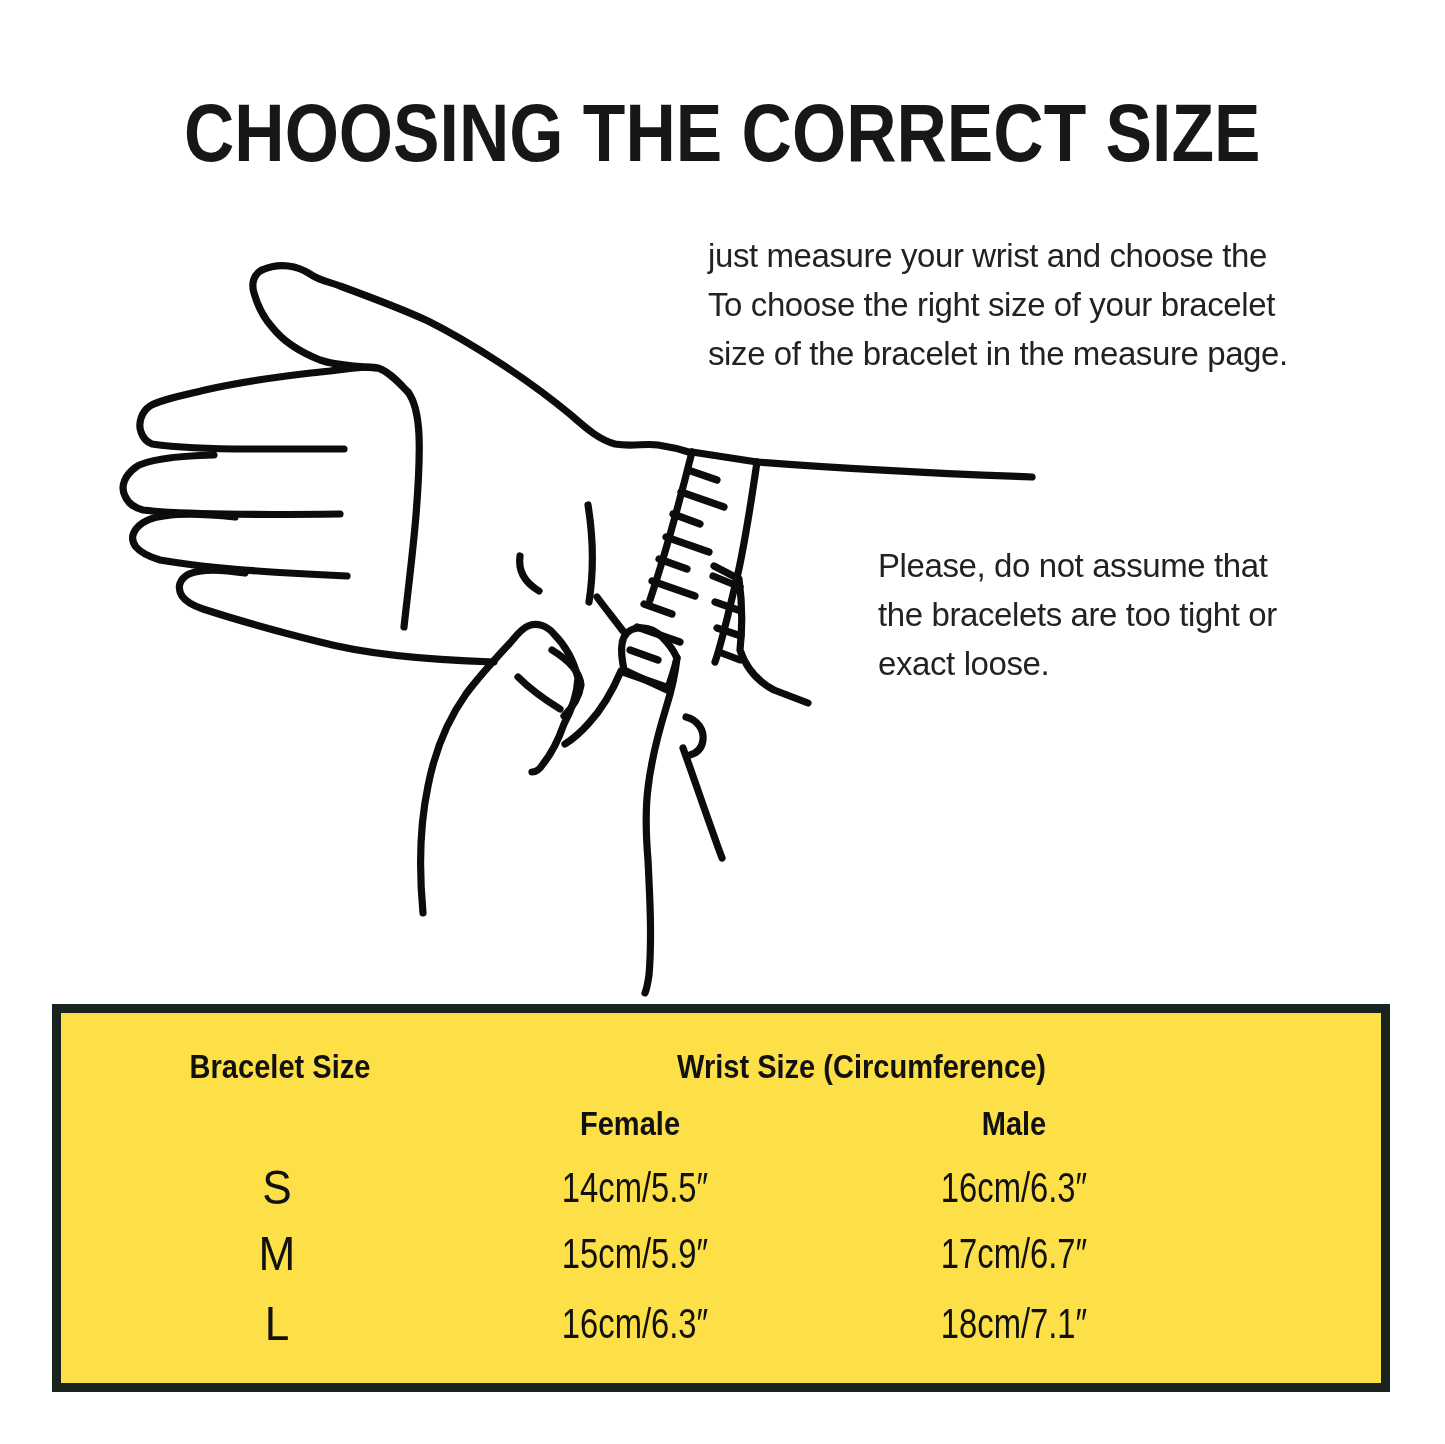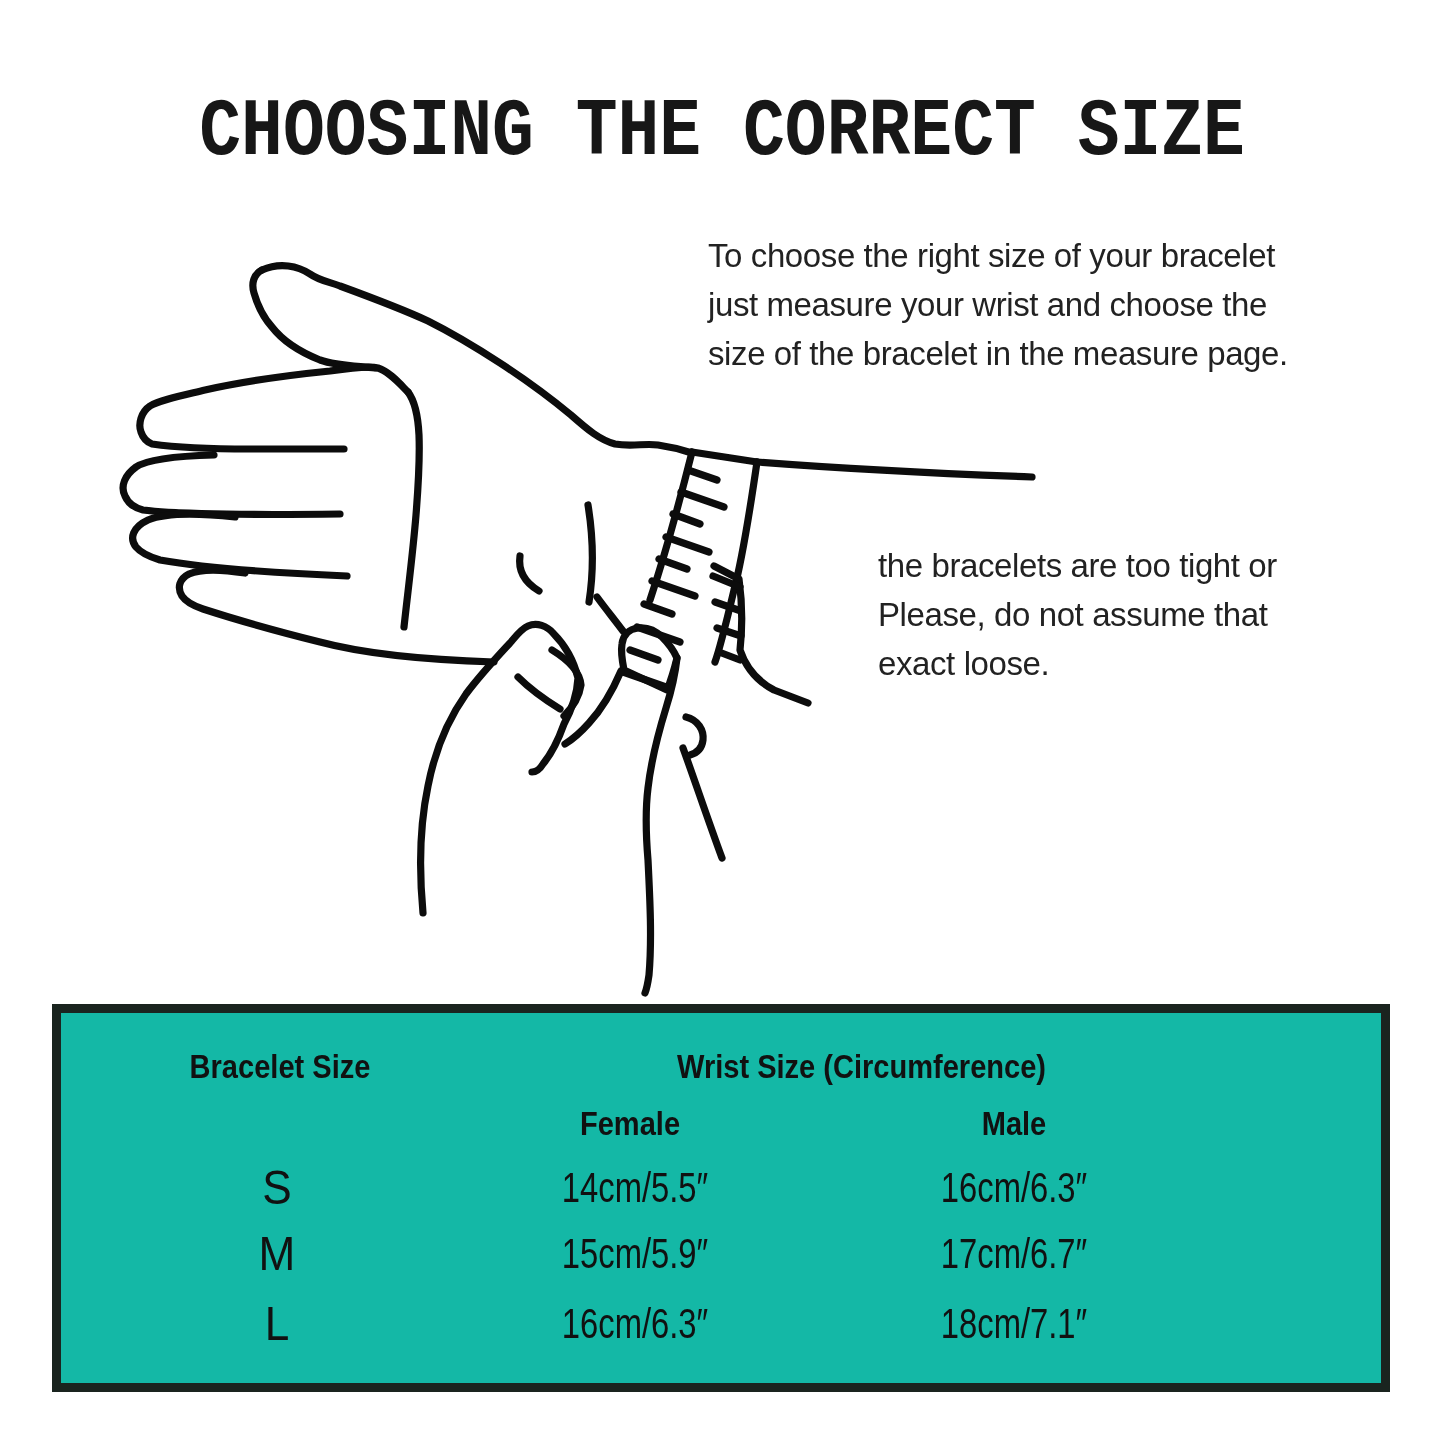--- a/index.html
+++ b/index.html
@@ -19,21 +19,20 @@
   .page-title {
     top: 86px;
     left: 0;
     width: 1445px;
     text-align: center;
     font-size: 82px;
     font-weight: 800;
     letter-spacing: 0px;
     color: #171717;
     white-space: nowrap;
-    font-family: Liberation Mono, monospace;
   }
   .page-title .squeeze {
     display: inline-block;
     transform: scaleX(0.85);
     transform-origin: center;
   }
 
   
   .para {
     font-size: 33px;
@@ -61,21 +60,21 @@
   }
 
   
   .size-table {
     left: 52px;
     top: 1004px;
     width: 1338px;
     height: 388px;
     border: 9px solid #1a241f;
     box-sizing: border-box;
-    background: #14b8a6;
+    background: #fde047;
   }
   .cell {
     position: absolute;
     text-align: center;
     white-space: nowrap;
     color: #111111;
   }
   .th {
     font-size: 33px;
     font-weight: 700;
@@ -98,28 +97,28 @@
   }
 </style>
 </head>
 <body>
 
 <div class="abs page-title">
   <span class="squeeze">CHOOSING THE CORRECT SIZE</span>
 </div>
 
 <div class="abs para para-intro">
+  <div>just measure your wrist and choose the</div>
   <div>To choose the right size of your bracelet</div>
-  <div>just measure your wrist and choose the</div>
   <div>size of the bracelet in the measure page.</div>
 </div>
 
 <div class="abs para para-note">
+  <div>Please, do not assume that</div>
   <div>the bracelets are too tight or</div>
-  <div>Please, do not assume that</div>
   <div>exact loose.</div>
 </div>
 
 <svg class="abs illustration" viewBox="60 230 1000 780" xmlns="http://www.w3.org/2000/svg" aria-hidden="true">
 
   <g>
 
     <path class="line" d="M 262,270 C 254,274 251,283 254,293 C 258,307 264,318 272,327 C 282,340 300,352 320,360 C 337,366 358,366 375,368"></path>
 
     <path class="line" d="M 262,270 C 280,262 298,266 310,274 C 320,281 330,282 340,286 C 370,297 400,308 428,321 C 458,336 480,350 500,363 C 520,376 548,396 571,415 C 588,430 600,440 615,444 C 632,447 645,443 658,445 C 672,447 683,450 692,453"></path>

